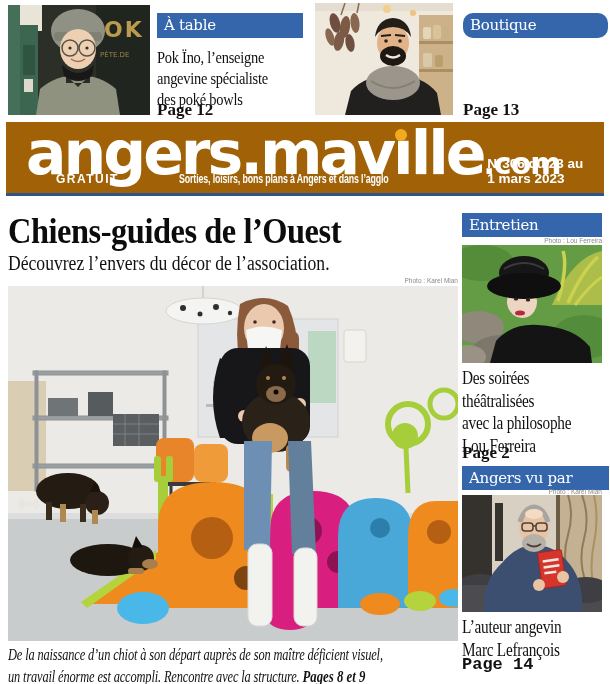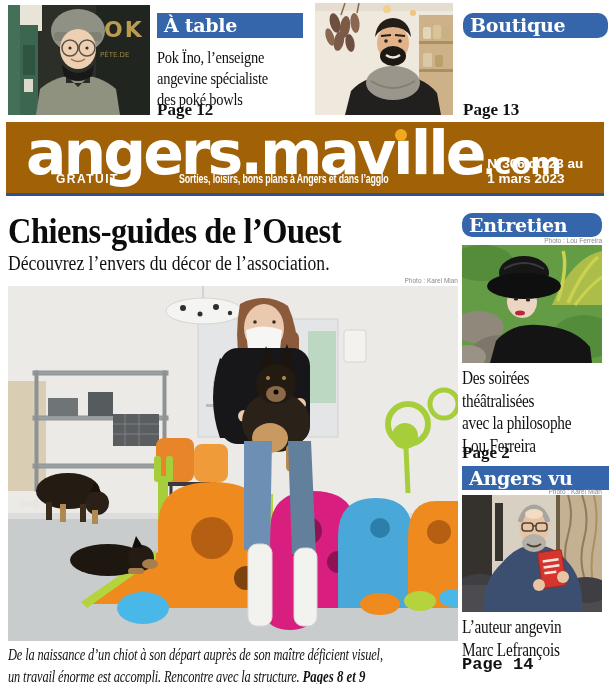--- a/index.html
+++ b/index.html
@@ -1,21 +1,21 @@
 <!DOCTYPE html>
 <html><head>
 <meta charset="utf-8">
 <style>
   html,body{margin:0;padding:0;background:#ffffff;}
   .page{position:relative;width:610px;height:684px;background:#ffffff;overflow:hidden;
         font-family:"Liberation Serif",serif;color:#111;}
   .abs{position:absolute;}
   
-  .banner{background:#3566ac;color:#fff;font-family:"DejaVu Serif",serif;font-weight:bold;
-          font-size:19px;line-height:24px;padding-left:7px;letter-spacing:-0.3px;}
+  .banner{background:#3566ac;color:#fff;font-family:"DejaVu Serif",serif;font-weight:normal;
+          font-size:15px;line-height:24px;padding-left:7px;letter-spacing:-0.3px;}
   
   .cond{display:inline-block;transform-origin:0 0;white-space:pre-line;}
   .teaser-text{font-size:17px;line-height:21px;letter-spacing:-0.3px;transform:scaleX(0.85);}
   .side-text{font-size:18px;line-height:22.5px;letter-spacing:-0.3px;transform:scaleX(0.85);}
   .page-ref{font-weight:bold;font-size:17px;text-align:left;font-family:"Liberation Serif",serif;}
   .credit{font-family:"Liberation Sans",sans-serif;font-size:6.5px;color:#8a8a8a;text-align:right;}
   
   .masthead{background:#a16207;border-bottom:3px solid #2f538c;}
   .logo{font-family:"DejaVu Sans",sans-serif;font-weight:bold;color:#fff;font-size:60px;
         letter-spacing:-3px;line-height:60px;white-space:nowrap;z-index:1;}
@@ -273,21 +273,21 @@
       <circle cx="28" cy="216" r="3" fill="#e8e6e0"></circle>
         <circle cx="28" cy="220" r="3" fill="#e8e6e0"></circle>
     </g>
   </svg>
 
   <div class="abs" style="left:8px;top:644px;width:452px;overflow:hidden;">
     <span class="caption"><span>De la naissance d’un chiot à son départ auprès de son maître déficient visuel,
 un travail énorme est accompli. Rencontre avec la structure. </span><b>Pages 8 et 9</b></span>
   </div>
 
-  <div class="abs banner" style="left:462px;top:213px;width:133px;height:24px;border-radius:10px;">
+  <div class="abs banner" style="left:462px;top:213px;width:133px;height:24px;">
     <span>Entretien</span>
   </div>
   <div class="abs credit" style="left:462px;top:237px;width:140px;">Photo : Lou Ferreira</div>
   <svg class="abs" style="left:462px;top:245px;" width="140" height="118" viewBox="0 0 140 118">
     <rect width="140" height="118" fill="#639c45"></rect>
     <ellipse cx="20" cy="18" rx="32" ry="18" fill="#4e8636" opacity="0.7"></ellipse>
     <ellipse cx="122" cy="92" rx="32" ry="22" fill="#538c3b"></ellipse>
     <path d="M90,60 Q110,12 140,6 L140,60 Z" fill="#b9c34b" opacity="0.85"></path>
     <path d="M96,56 Q106,22 101,6" stroke="#cad24f" stroke-width="3.5" fill="none"></path>
     <path d="M106,58 Q120,26 136,12" stroke="#cad24f" stroke-width="3.5" fill="none"></path>

